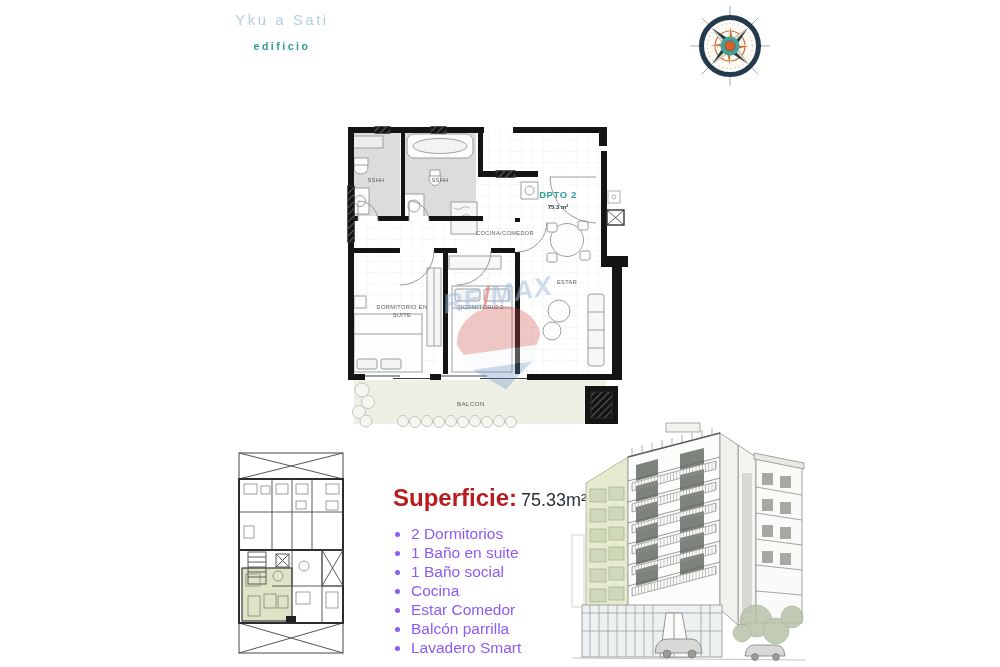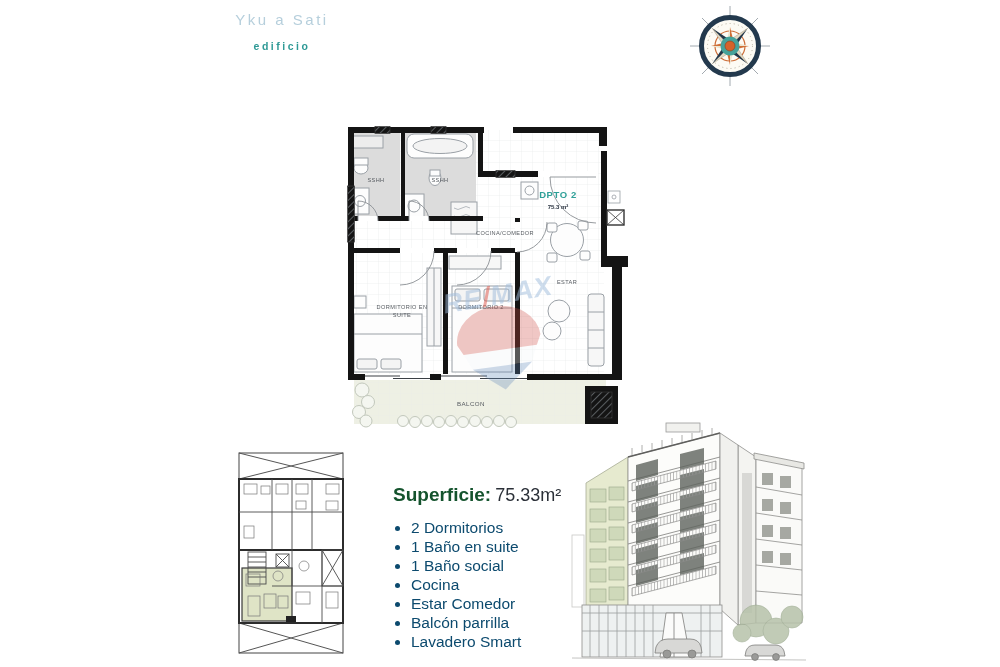--- a/index.html
+++ b/index.html
@@ -20,24 +20,24 @@
   
   .compass{position:absolute;left:688px;top:0px;width:84px;height:92px;}
   .floorplan{position:absolute;left:345px;top:118px;width:290px;height:322px;}
   .watermark{position:absolute;left:430px;top:262px;width:136px;height:128px;pointer-events:none;}
   .keyplan{position:absolute;left:234px;top:446px;width:114px;height:216px;}
   .render{position:absolute;left:570px;top:417px;width:238px;height:250px;}
 
   
   .details{position:absolute;left:393px;top:484px;width:185px;}
   .surface{white-space:nowrap;}
-  .surface-label{font-size:19px;font-weight:700;color:#14532d;}
+  .surface-label{font-size:24px;font-weight:700;color:#b91c1c;}
   .surface-value{font-size:18px;font-weight:400;color:#2b3038;margin-left:4px;margin-top:8px;}
   .features{margin:12px 0 0 0;padding:0 0 0 22px;}
-  .features li{font-size:15.5px;line-height:19px;color:#0c4a6e;list-style:disc;padding:0;margin:0 0 0 -4px;}
+  .features li{font-size:15.5px;line-height:19px;color:#8b5cf6;list-style:disc;padding:0;margin:0 0 0 -4px;}
 
   svg text{font-family:"Liberation Sans", sans-serif;}
 </style>
 </head>
 <body>
 
 <div id="stage">
 
   <div class="logo">
     <div class="logo-sub">Yku a Sati</div>

